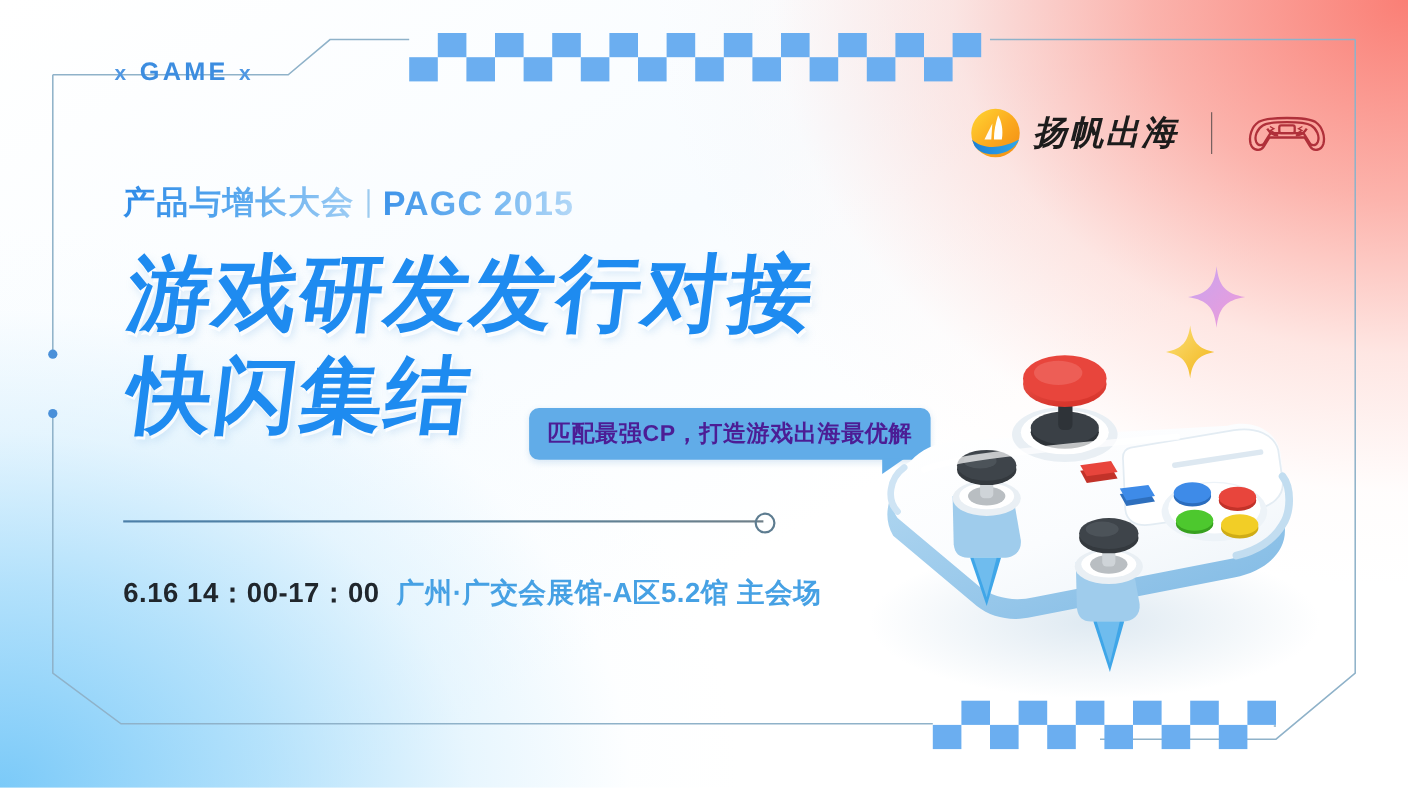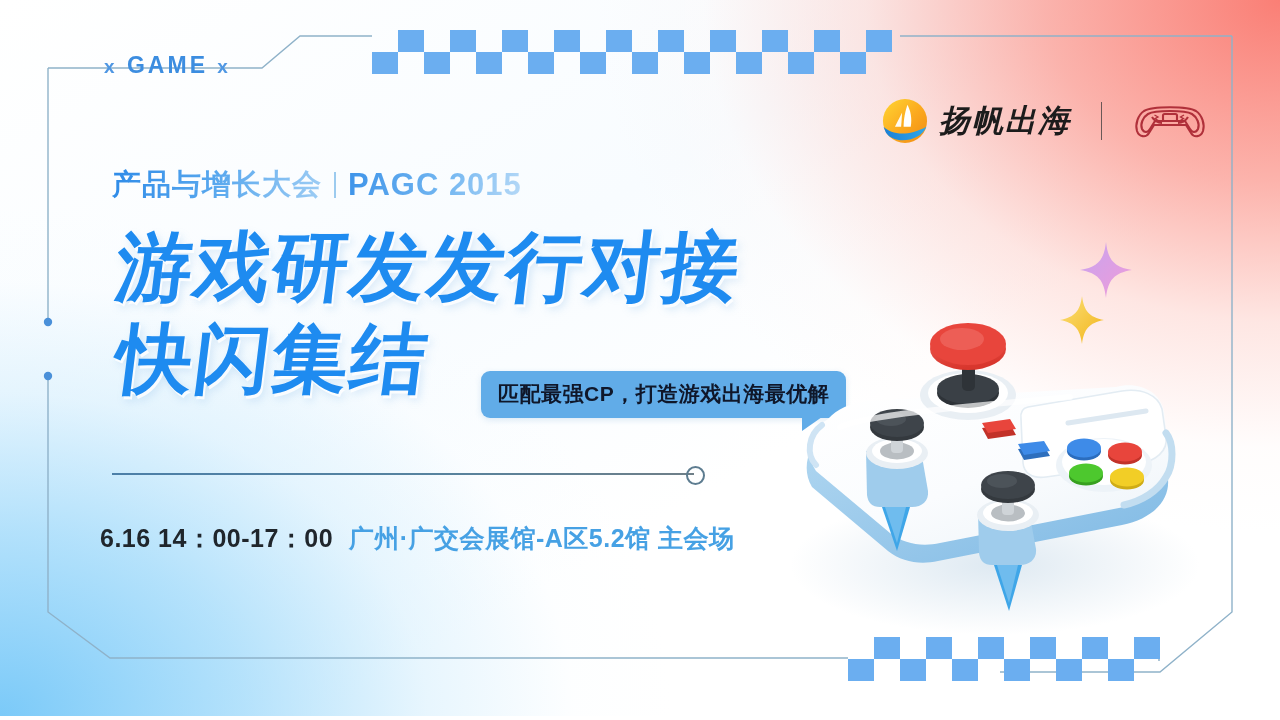--- a/index.html
+++ b/index.html
@@ -76,40 +76,40 @@
     text-shadow:2px 3px 0 rgba(255,255,255,.85), 4px 5px 8px rgba(120,175,225,.28);
     white-space:nowrap;
   }
   .head .line2{margin-top:14px;}
 
   
   .badge{
     position:absolute;left:481px;top:371px;
     background:#61ACE8;border-radius:9px;
     padding:9px 17px 10px 17px;
-    font-size:21px;font-weight:600;color:#0f172a;letter-spacing:.5px;
+    font-size:21px;font-weight:600;color:#4c1d95;letter-spacing:.5px;
     white-space:nowrap;
     box-shadow:0 2px 6px rgba(70,140,200,.18);
   }
   .badge:after{
     content:"";position:absolute;right:24px;bottom:-13px;
     width:0;height:0;
     border-left:20px solid #61ACE8;
     border-bottom:14px solid transparent;
   }
 
   
   .rule{position:absolute;left:112px;top:473px;width:582px;height:2px;
         background:linear-gradient(90deg,#4C7FA8 0%,#56839f 55%,#6f7f88 100%);}
   .rule-dot{position:absolute;left:686px;top:466px;width:15px;height:15px;
         border:2px solid #5D7C90;border-radius:50%;background:transparent;}
 
   
   .info{
-    position:absolute;left:100px;top:522px;
+    position:absolute;left:112px;top:522px;
     font-size:25px;font-weight:600;letter-spacing:.5px;white-space:nowrap;
   }
   .info .when{color:#20262C;}
   .info .where{color:#46A1E4;margin-left:8px;}
 
   
   .spark{position:absolute;}
 
   
   .pad{position:absolute;left:770px;top:315px;width:470px;height:340px;}

